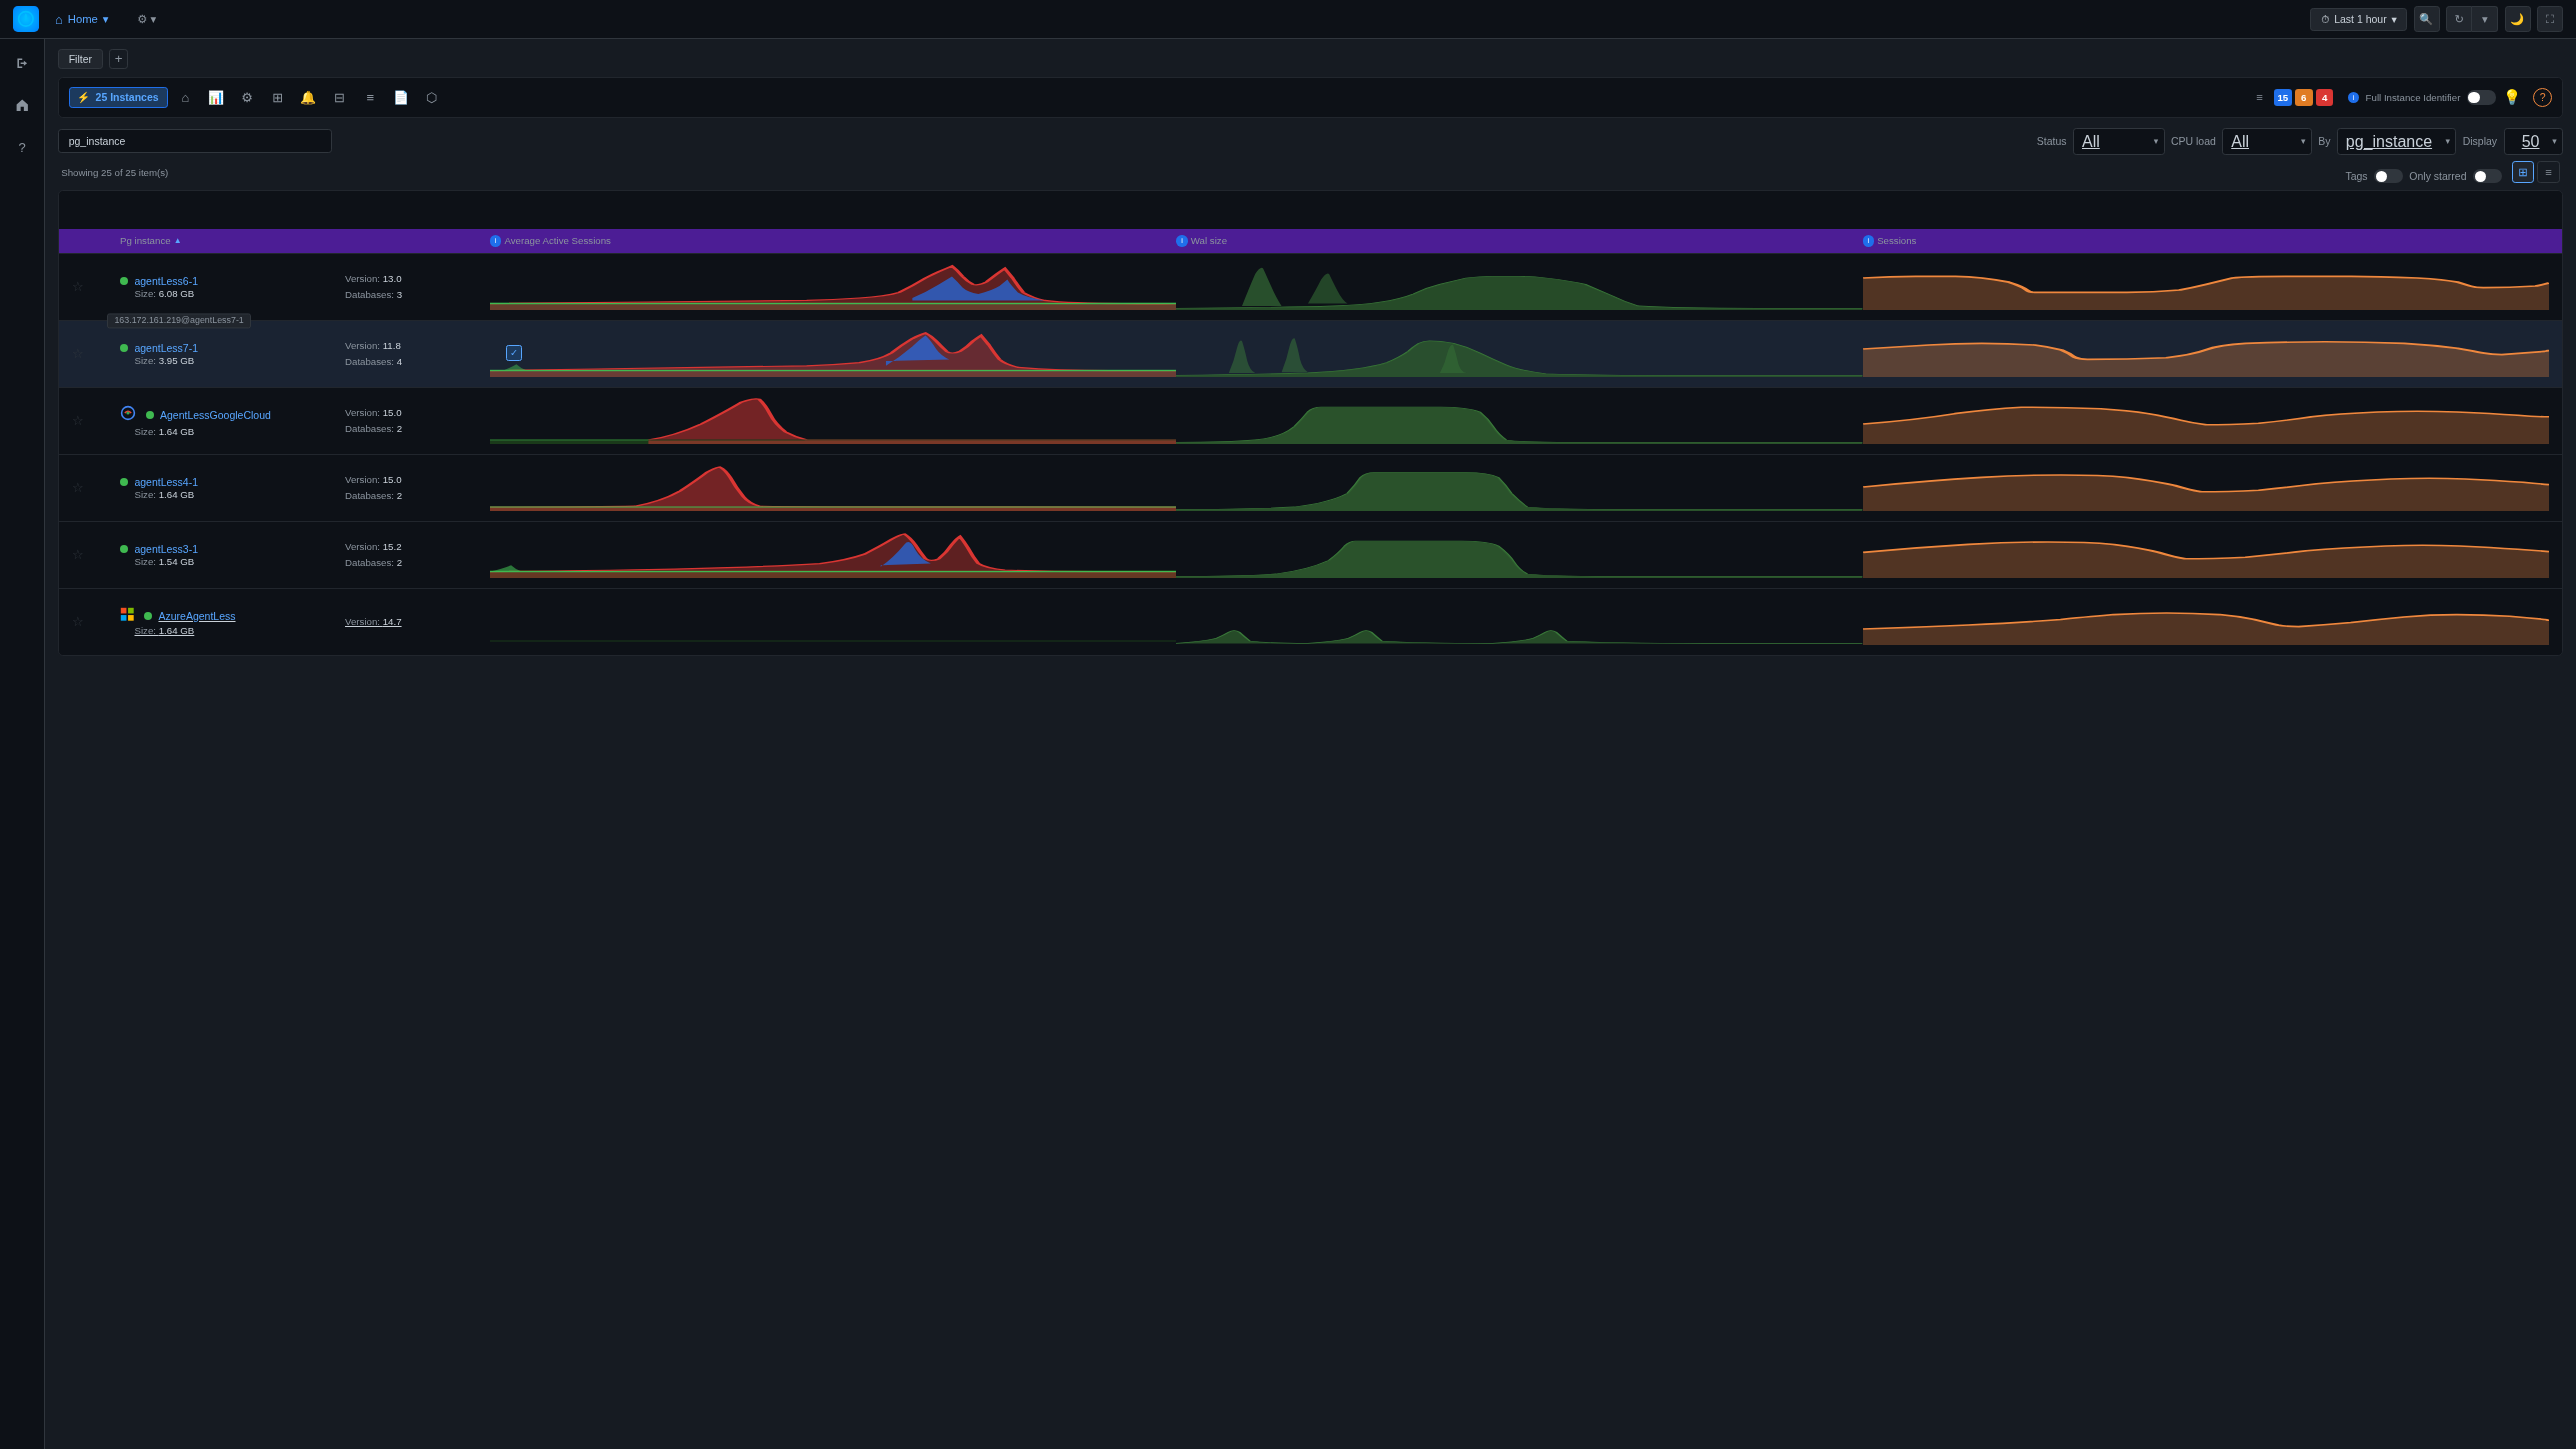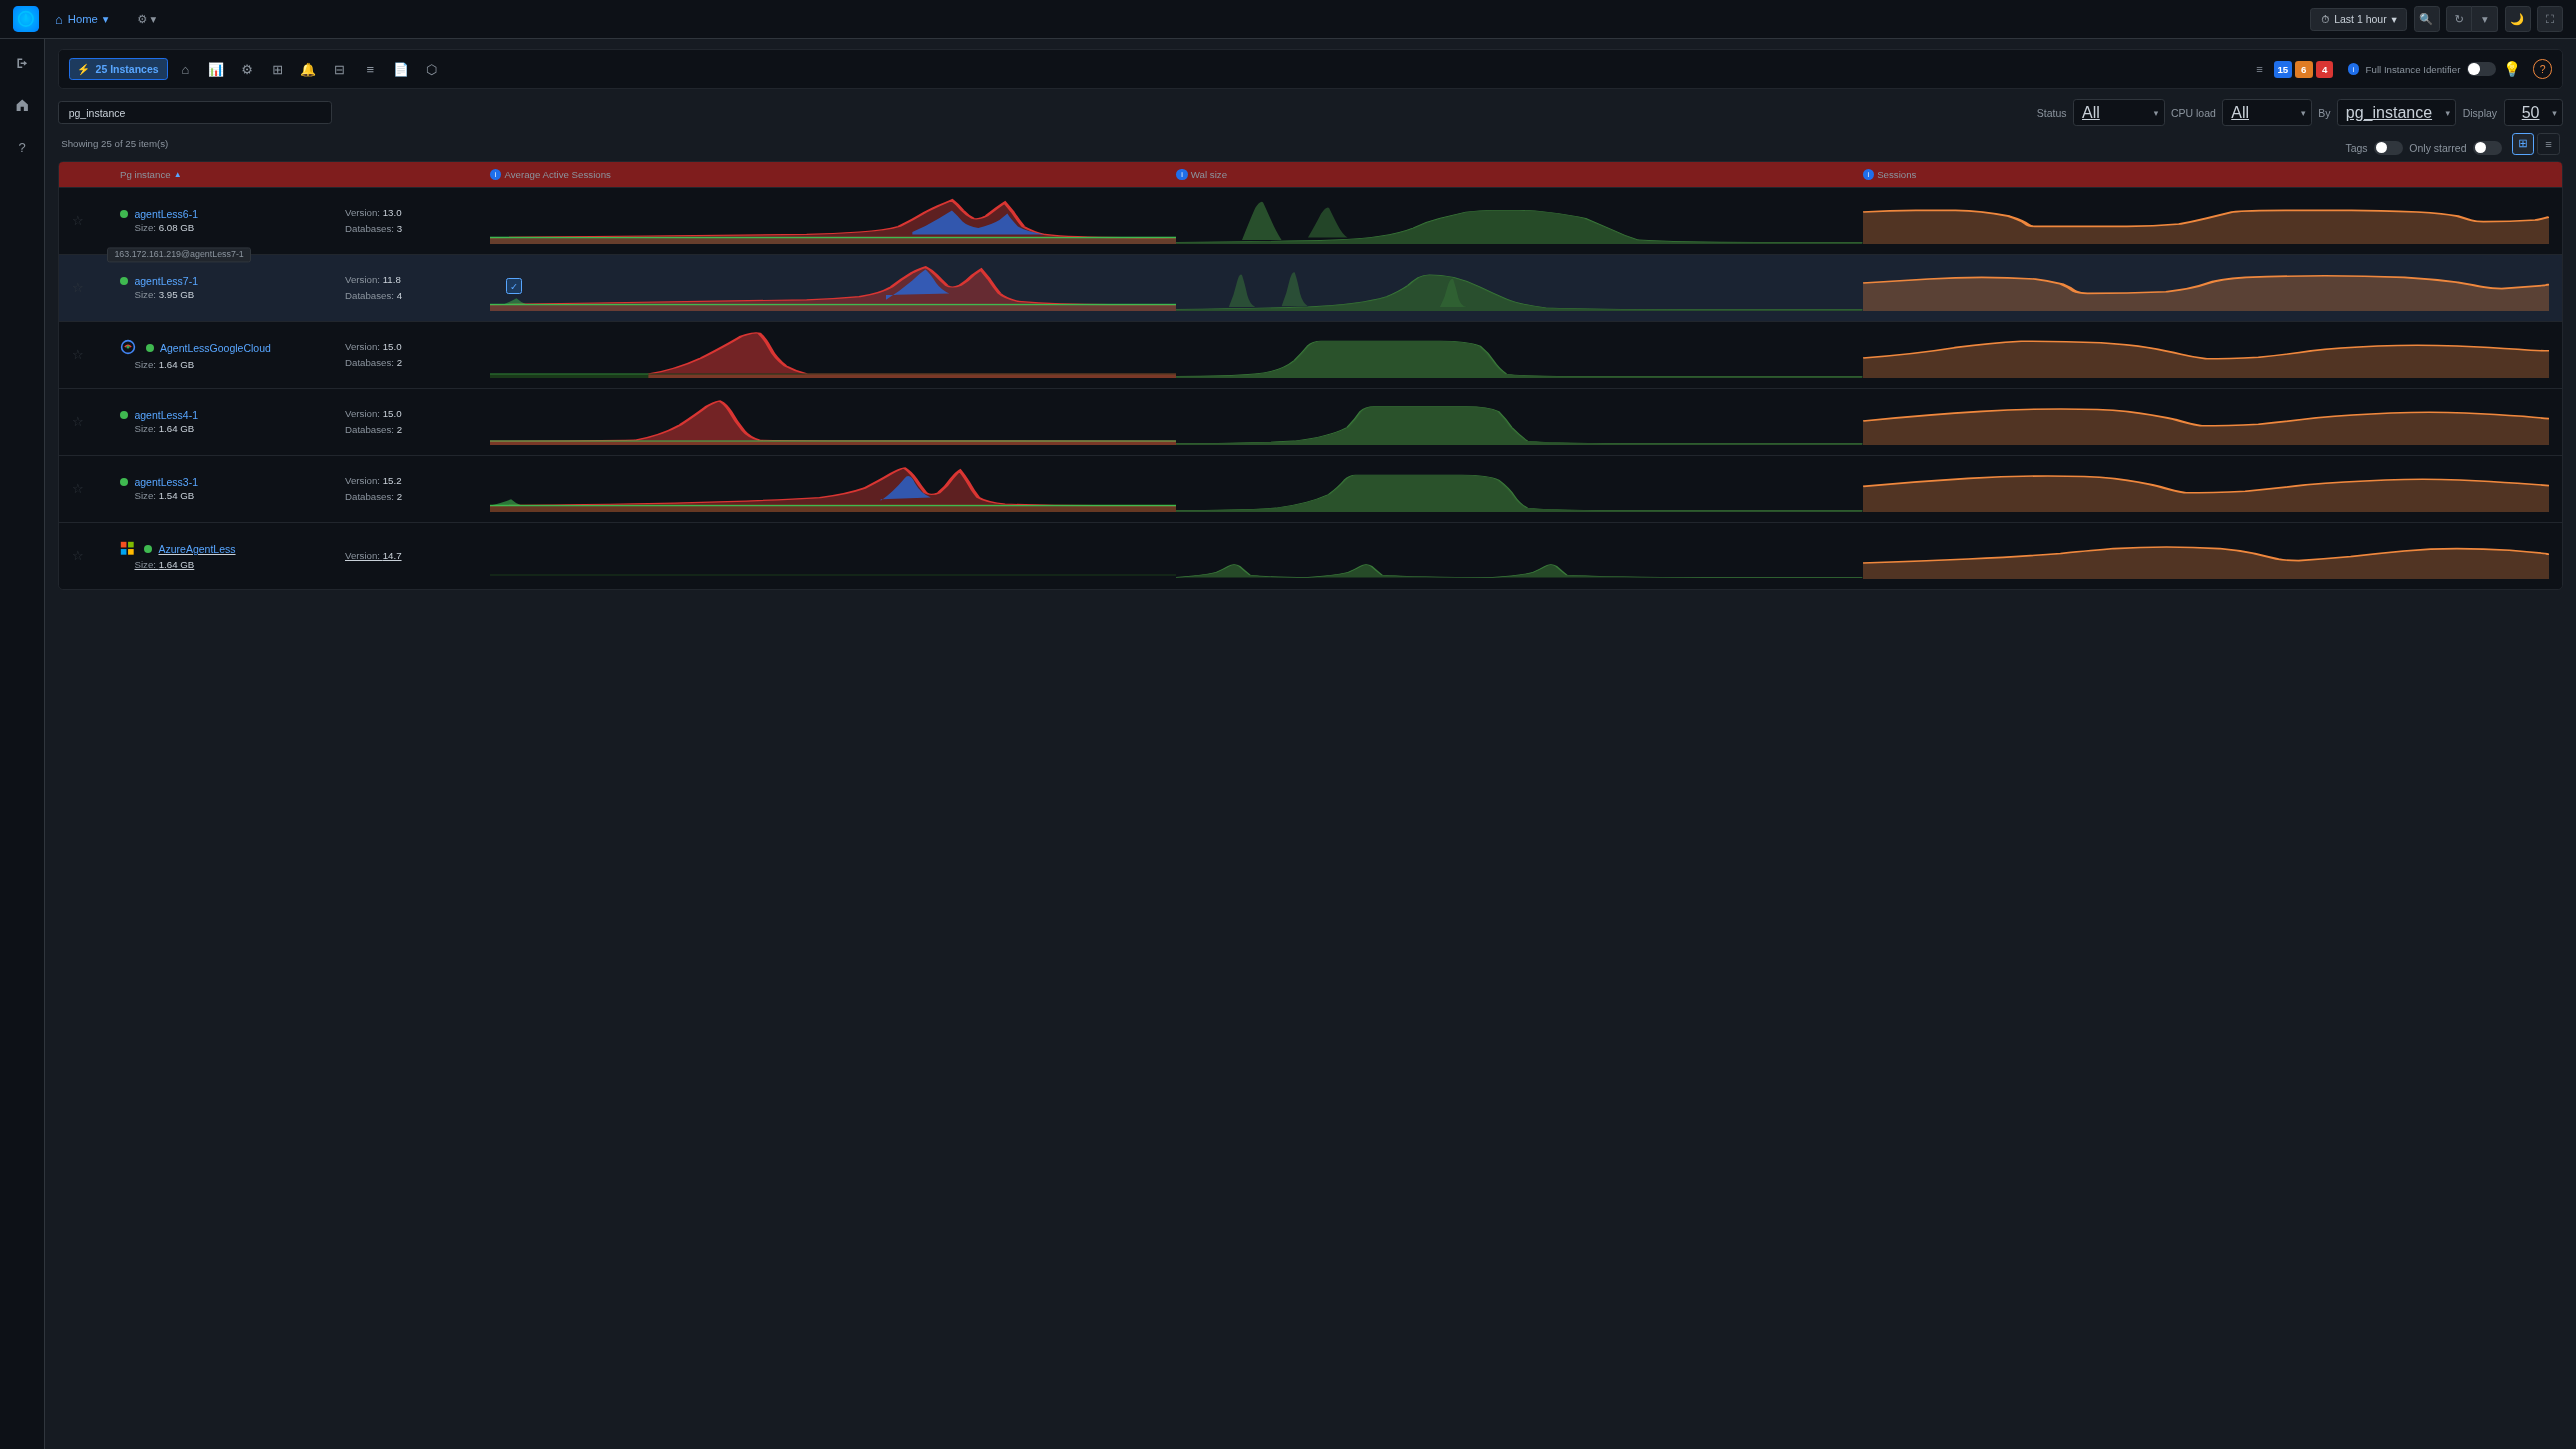--- a/index.html
+++ b/index.html
@@ -241,24 +241,24 @@
     
     .instances-table {
       background: #0d1117;
       border: 0.8px solid #21262d;
       border-radius: 4.8px;
       overflow: hidden;
     }
     .table-header {
       display: grid;
       grid-template-columns: 48px 225px 145px 1fr 1fr 1fr;
-      background: #7f1d1d;
+      background: #4c1d95;
       padding: 6.4px 13px;
       border-bottom: 0.8px solid #21262d;
-      font-size: 9.7px; color: #8b949e;
+      font-size: 9.7px; color: #8b949e; margin-top: 38px;
     }
     .table-header-cell {
       display: flex; align-items: center; gap: 3.2px;
     }
     .sort-icon { font-size: 8px; color: #58a6ff; }
     .info-icon {
       width: 11.3px; height: 11.3px;
       background: #1f6feb; border-radius: 50%;
       display: flex; align-items: center; justify-content: center;
       font-size: 7.2px; color: white; flex-shrink: 0;
@@ -389,20 +389,28 @@
         <path d="M9 2L2 8v8h5v-5h4v5h5V8L9 2z"></path>
       </svg>
     </div>
     <div class="sidebar-icon">
       <span style="font-size:13px;color:#8b949e;">?</span>
     </div>
   </div>
 
   <div class="main-content">
 
+    <div class="filter-bar">
+      <button class="filter-btn">
+        <span>Filter</span>
+      </button>
+      <button class="add-btn">
+        <span>+</span>
+      </button>
+    </div>
 
     <div class="toolbar">
       <div class="instances-badge">
         <span>⚡</span>
         <span>25 Instances</span>
       </div>
 
       <button class="toolbar-icon-btn">
         <span>⌂</span>
       </button>

